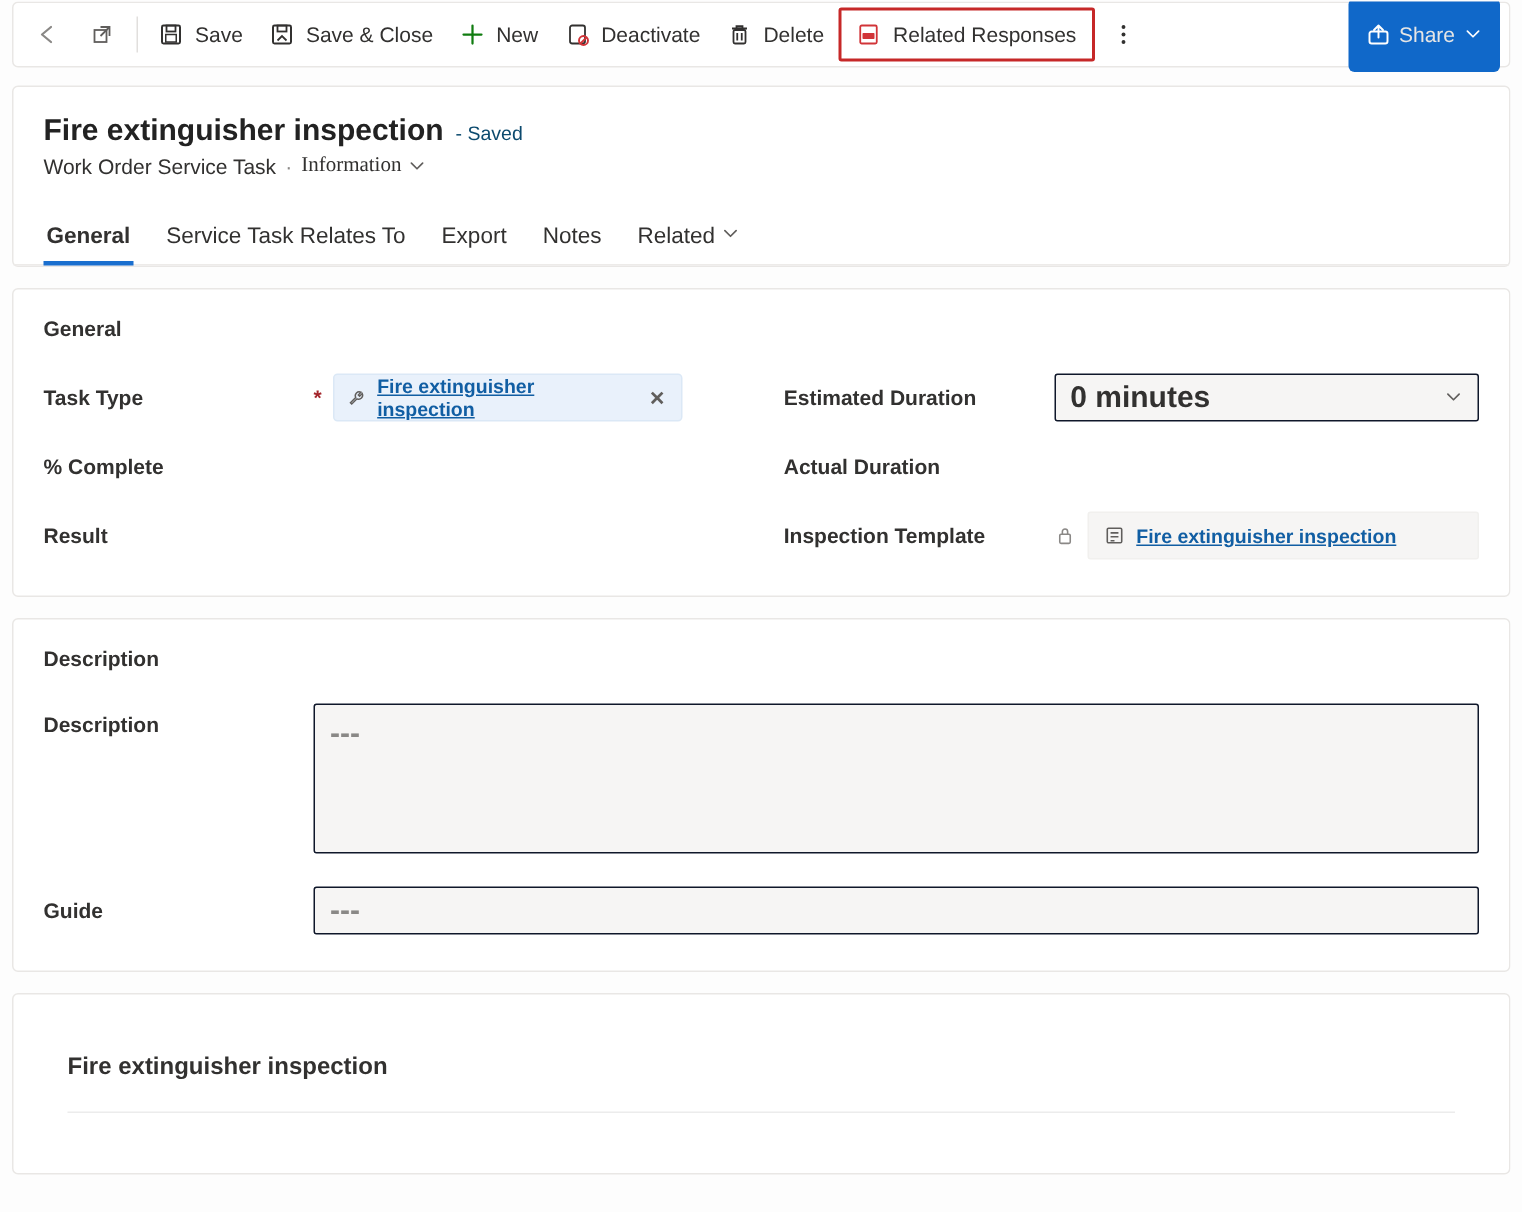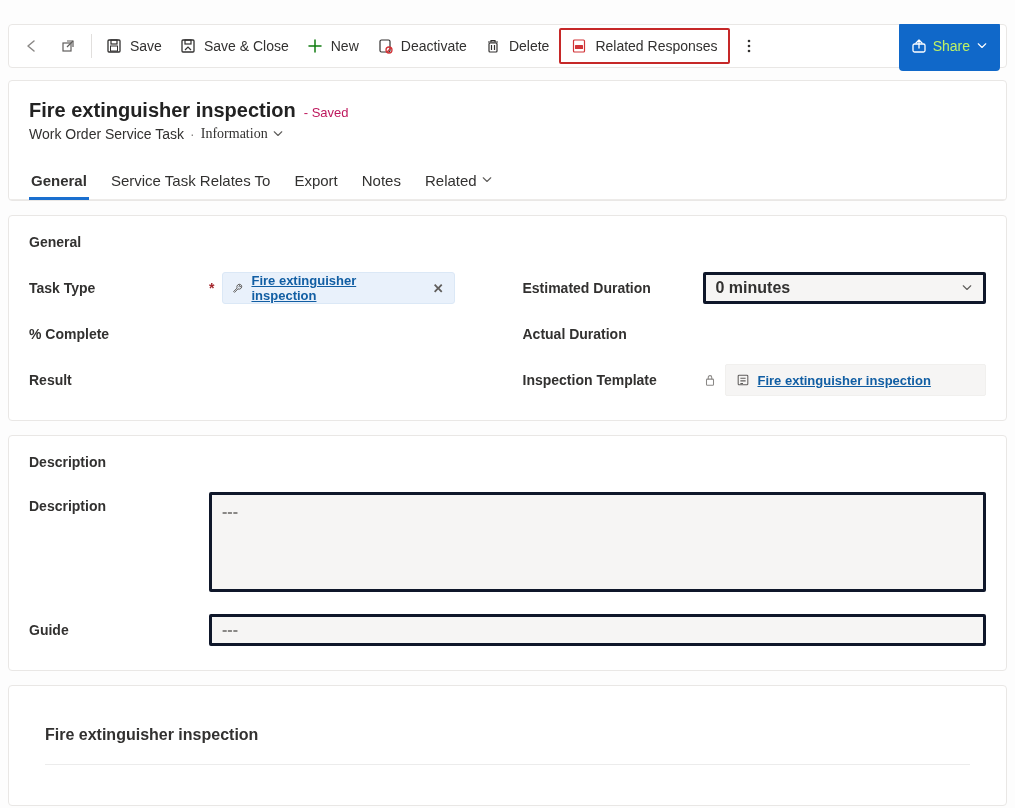--- a/index.html
+++ b/index.html
@@ -1,57 +1,57 @@
 <!DOCTYPE html>
 <html><head>
 <meta charset="utf-8">
 <style>
   * { box-sizing: border-box; margin: 0; padding: 0; }
   html, body { width: 1015px; height: 808px; font-family: "Segoe UI", Arial, sans-serif; font-size: 14px; color: #323130; background: #fff; overflow: hidden; }
-  .page { width: 1015px; height: 808px; position: relative; padding: 24px 8px 0 8px; background: #fdfdfd; }
+  .page { width: 1015px; height: 808px; position: relative; padding: 1px 8px 0 8px; background: #fdfdfd; }
   .scroll { width: 100%; height: 100%; overflow-y: auto; }
 
   
   .cmdbar { display: flex; align-items: center; height: 44px; background: #fff; border: 1px solid #e9e7e5; border-radius: 4px; padding: 0 6px; gap: 2px; }
   .cmdbar .sep { width: 1px; height: 24px; background: #e1dfdd; margin: 0 4px; }
   .cmd { display: inline-flex; align-items: center; height: 36px; padding: 0 8px; gap: 8px; border: none; background: transparent; cursor: pointer; font-size: 14px; color: #323130; border-radius: 3px; }
   .iconbtn { width: 34px; justify-content: center; padding: 0; }
   .cmd .ic { width: 16px; height: 16px; display: inline-flex; align-items: center; justify-content: center; }
   .cmd .ic svg { width: 16px; height: 16px; }
   .spacer { flex: 1 1 auto; }
-  .share { background: #1068c9; color: #bef264; padding: 0 12px; height: 49px; border-radius: 4px; gap: 6px; }
+  .share { background: #1068c9; color: #e5e5e5; padding: 0 12px; height: 49px; border-radius: 4px; gap: 6px; }
   .share .ic svg { stroke: #fff; }
   .highlight { border: 2px solid #c62828; border-radius: 2px; padding: 0 10px; }
 
   
   .card { background: #fff; border: 1px solid #e9e7e5; border-radius: 4px; margin-top: 12px; padding: 0; }
   .hdr { padding: 18px 20px 0 20px; }
   .title-row { display: flex; align-items: baseline; gap: 8px; }
   .title { font-size: 20px; font-weight: 600; color: #222; }
-  .saved { font-size: 13px; color: #be185d; }
+  .saved { font-size: 13px; color: #0c4a6e; }
   .sub-row { margin-top: 4px; font-size: 14px; color: #323130; display: flex; align-items: center; gap: 6px; }
   .sub-row .dot { color: #8a8886; }
   .sub-row .info { display: inline-flex; align-items: center; gap: 4px; cursor: pointer; font-family: Liberation Serif, serif; }
 
   
   .tabs { display: flex; gap: 20px; margin-top: 22px; padding: 0 20px; border-bottom: 1px solid #edebe9; }
   .tab { padding: 8px 2px 10px 2px; cursor: pointer; font-size: 15px; color: #323130; position: relative; }
   .tab.active { font-weight: 600; }
   .tab.active::after { content: ""; position: absolute; left: 0; right: 0; bottom: -1px; height: 3px; background: #1a6fcf; }
   .tab .ic { width: 12px; height: 12px; display: inline-flex; margin-left: 4px; }
 
   
   .section { background: #fff; border: 1px solid #e9e7e5; border-radius: 4px; margin-top: 14px; padding: 18px 20px 24px 20px; }
   .sect-title { font-weight: 600; font-size: 14px; margin-bottom: 22px; }
   .grid2 { display: grid; grid-template-columns: 1fr 1fr; column-gap: 30px; row-gap: 22px; font-weight: bold; }
   .row { display: flex; align-items: center; width: 100%; }
   .lbl { width: 180px; font-size: 14px; color: #323130; flex: 0 0 180px; display: flex; align-items: center; gap: 4px; }
   .req { color: #a4262c; }
   .ctl { flex: 1; }
-  .input { width: 100%; height: 32px; border: 3px solid #0f172a; background: #f6f5f4; border-radius: 2px; padding: 0 10px; font-size: 16px; color: #323130; display: flex; align-items: center; }
+  .input { width: 100%; height: 32px; border: 1px solid #0f172a; background: #f6f5f4; border-radius: 2px; padding: 0 10px; font-size: 20px; color: #323130; display: flex; align-items: center; }
   .input.tall { height: 100px; align-items: flex-start; padding-top: 8px; }
   .lookup { display: flex; align-items: center; gap: 6px; }
   .chip { display: inline-flex; align-items: center; gap: 6px; height: 32px; background: #e9f1fb; border: 1px solid #dbe8f6; border-radius: 3px; padding: 0 8px; }
   .chip a { color: #115ea3; text-decoration: underline; font-size: 13px; }
   .chip .x { color: #605e5c; font-size: 13px; cursor: pointer; padding: 0 2px; }
   .searchbtn { width: 32px; height: 32px; display: inline-flex; align-items: center; justify-content: center; cursor: pointer; }
   .link-input { width: 100%; height: 32px; background: #f6f5f4; border: 1px solid #f1f0ee; border-radius: 2px; display: flex; align-items: center; gap: 8px; padding: 0 10px; }
   .link-input a { color: #115ea3; text-decoration: underline; font-size: 13px; }
   .lock { color: #8a8886; width: 16px; display:inline-flex; }
   .select { justify-content: space-between; }

